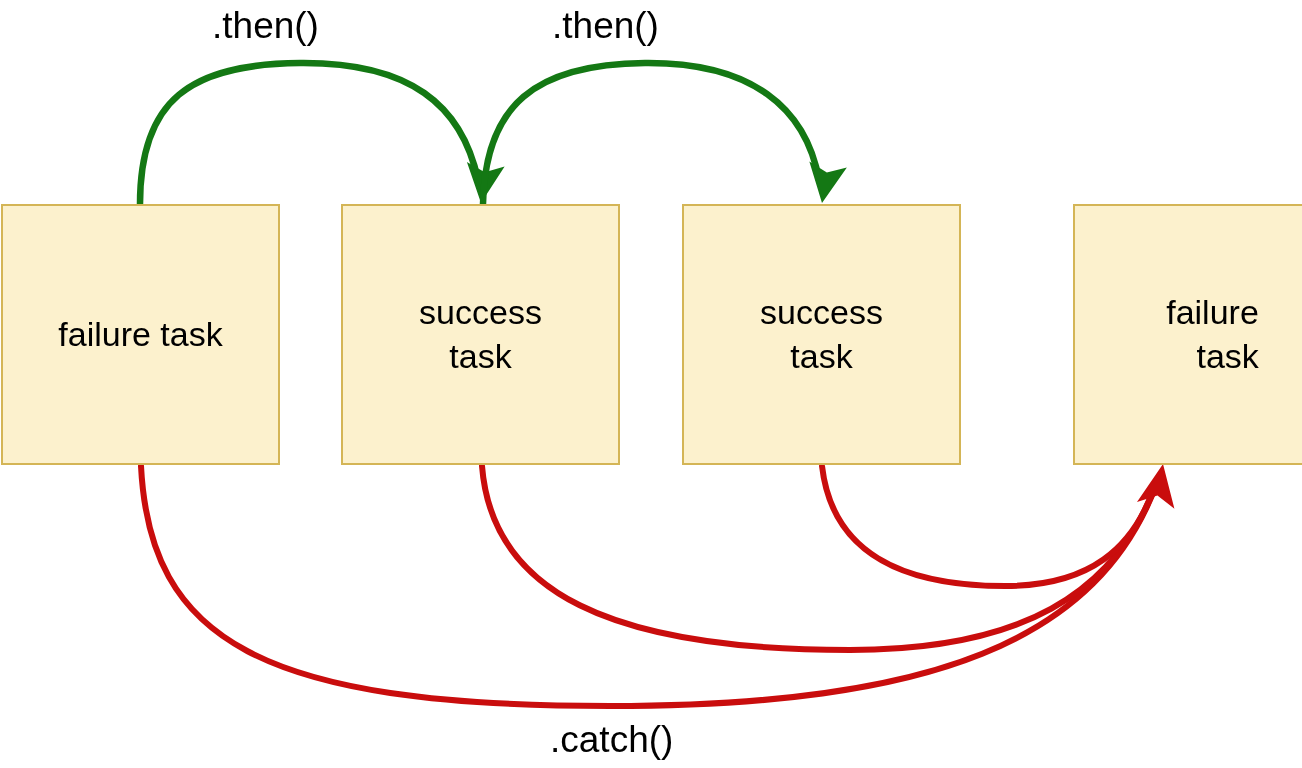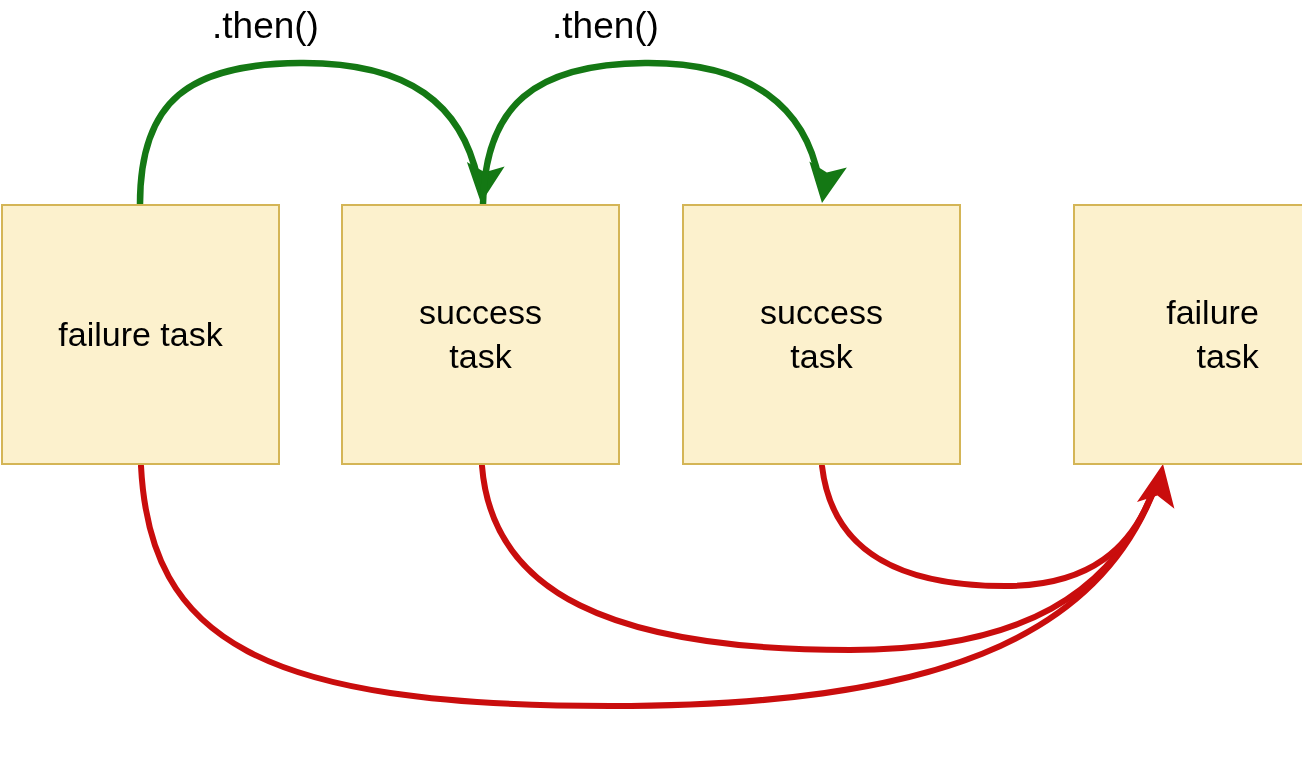--- a/index.html
+++ b/index.html
@@ -76,14 +76,15 @@
   <div class="task-box">failure task</div>
   <div class="task-box">success
 task</div>
   <div class="task-box">success
 task</div>
   <div class="task-box">failure
 task</div>
 
   <div class="edge-label" id="then-label-1">.then()</div>
   <div class="edge-label" id="then-label-2">.then()</div>
+  <div class="edge-label" id="catch-label">.catch()</div>
 
 </div>
 
 </body></html>

